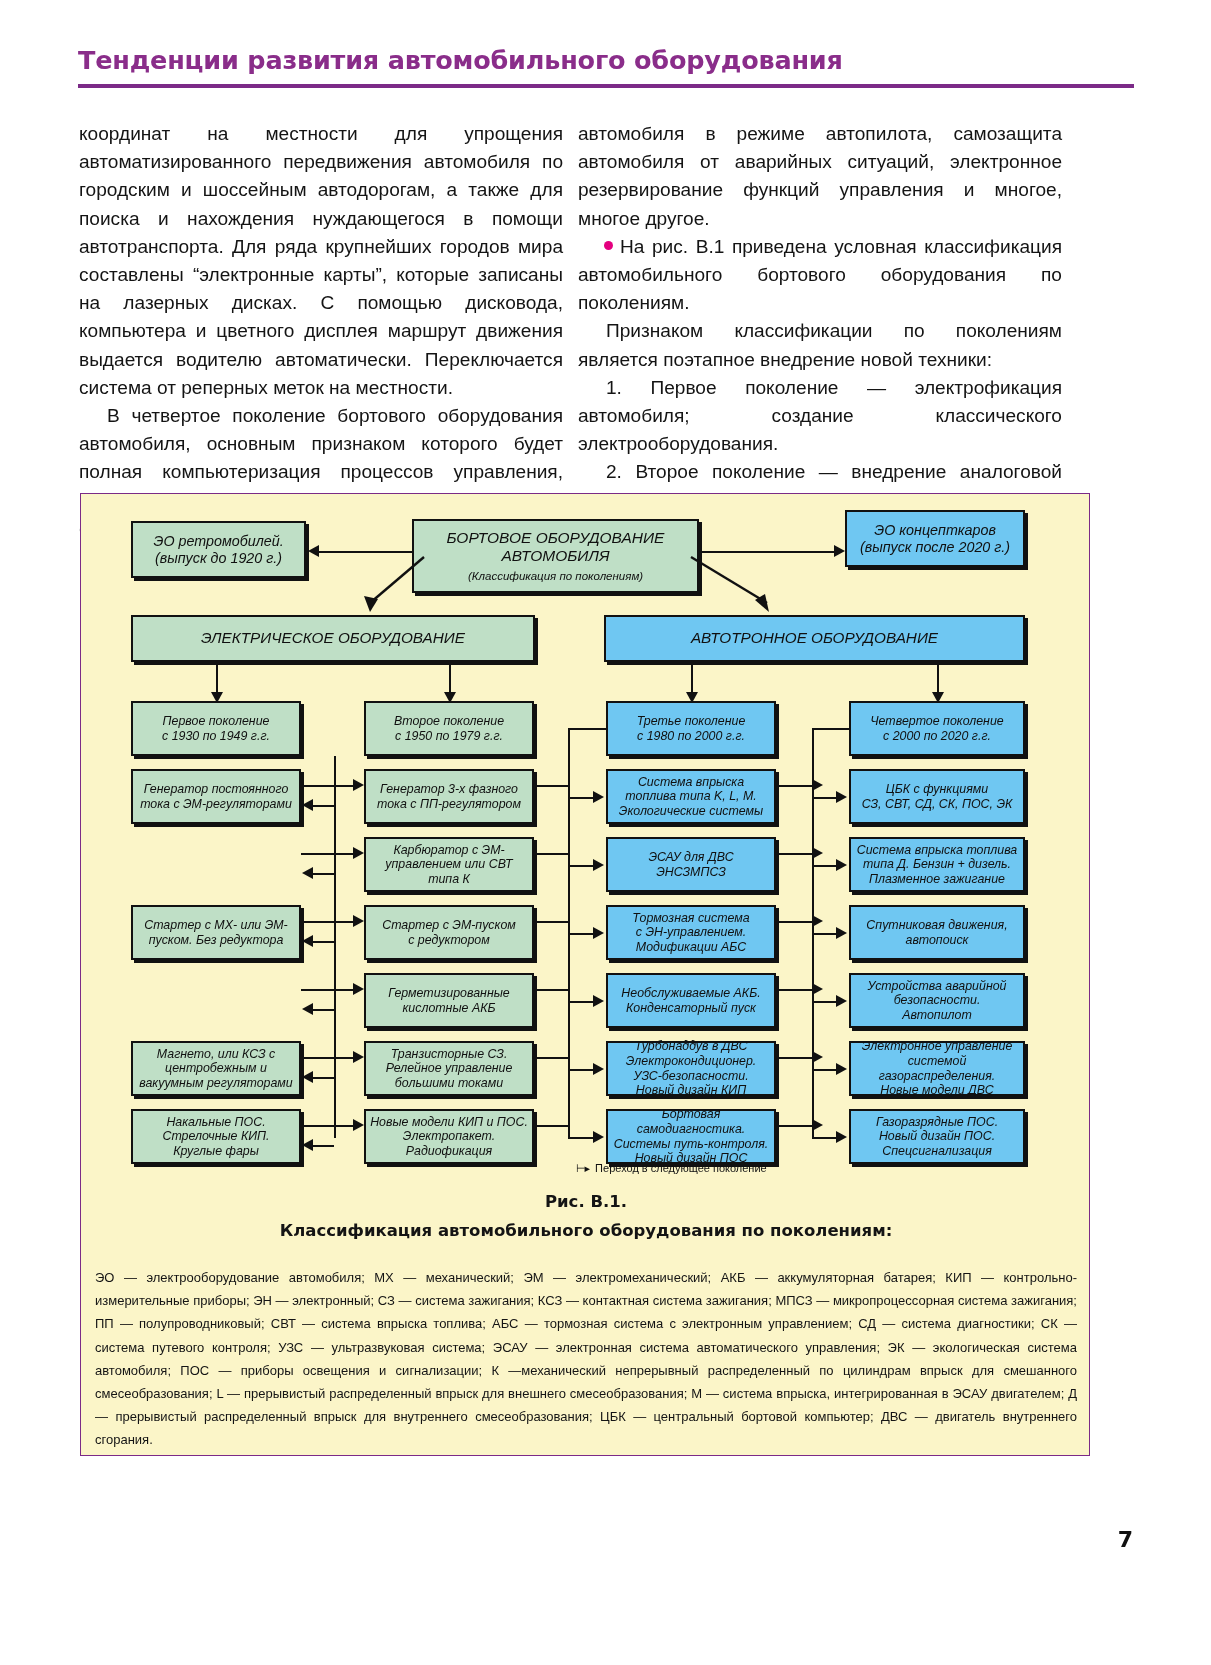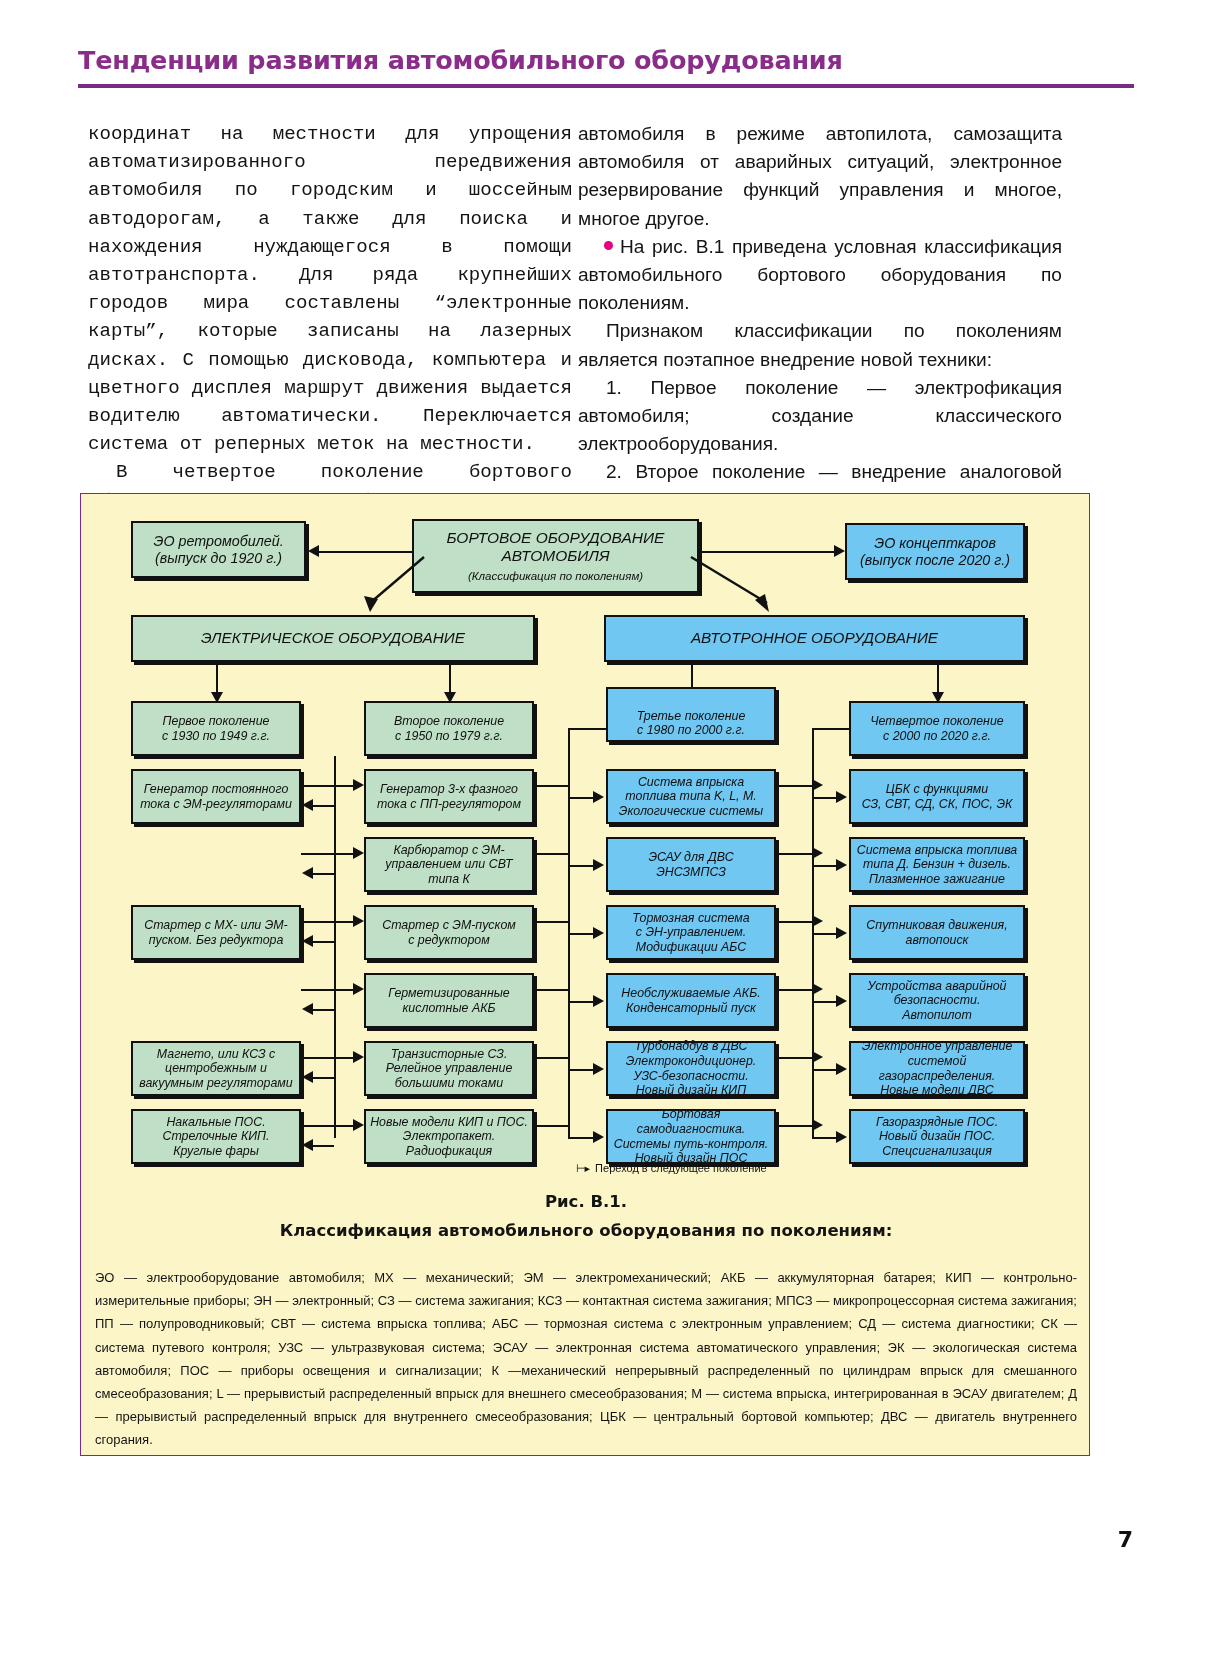--- a/index.html
+++ b/index.html
@@ -43,21 +43,21 @@
   
   .col {
     position: absolute;
     top: 120px;
     width: 484px;
     font-size: 19.1px;
     line-height: 28.2px;
     text-align: justify;
     color: #141414;
   }
-  .col-left  { left: 88px; font-family: Liberation Mono, monospace; }
+  .col-left  { left: 79px; }
   .col-right { left: 578px; }
   .col p {
     margin: 0;
     text-align: justify;
     text-justify: inter-word;
   }
   .col p.indent { text-indent: 28px; }
   .bullet-dot {
     display: inline-block;
     width: 9px;
@@ -232,21 +232,21 @@
       </div>
     </div>
 
     <div class="node green n-side" style="left:50px; top:27px; width:175px; height:57px;">
       <div class="stack">
         <span>ЭО ретромобилей.</span>
         <span>(выпуск  до 1920 г.)</span>
       </div>
     </div>
 
-    <div class="node blue n-side" style="left:764px; top:29px; width:180px; height:57px;">
+    <div class="node blue n-side" style="left:764px; top:16px; width:180px; height:57px;">
       <div class="stack">
         <span>ЭО концепткаров</span>
         <span>(выпуск после 2020 г.)</span>
       </div>
     </div>
 
     <div class="ln h" style="left:238px; top:57px; width:93px;"></div>
     <div class="arrow-l" style="left:227px; top:50.5px;"></div>
 
     <div class="ln h" style="left:618px; top:57px; width:135px;"></div>
@@ -350,21 +350,21 @@
       </div>
     </div>
     <div class="node green n-cell" style="left:283px; top:615px; width:170px; height:55px;">
       <div class="stack">
         <span>Новые модели КИП и ПОС.</span>
         <span>Электропакет.</span>
         <span>Радиофикация</span>
       </div>
     </div>
 
-    <div class="node blue n-cell" style="left:525px; top:193px; width:170px; height:55px;align-items:flex-end;">
+    <div class="node blue n-cell" style="left:525px; top:207px; width:170px; height:55px;">
       <div class="stack">
         <span>Третье поколение</span>
         <span>с 1980 по 2000 г.г.</span>
       </div>
     </div>
     <div class="node blue n-cell" style="left:525px; top:275px; width:170px; height:55px;">
       <div class="stack">
         <span>Система впрыска</span>
         <span>топлива типа K, L, M.</span>
         <span>Экологические системы</span>

